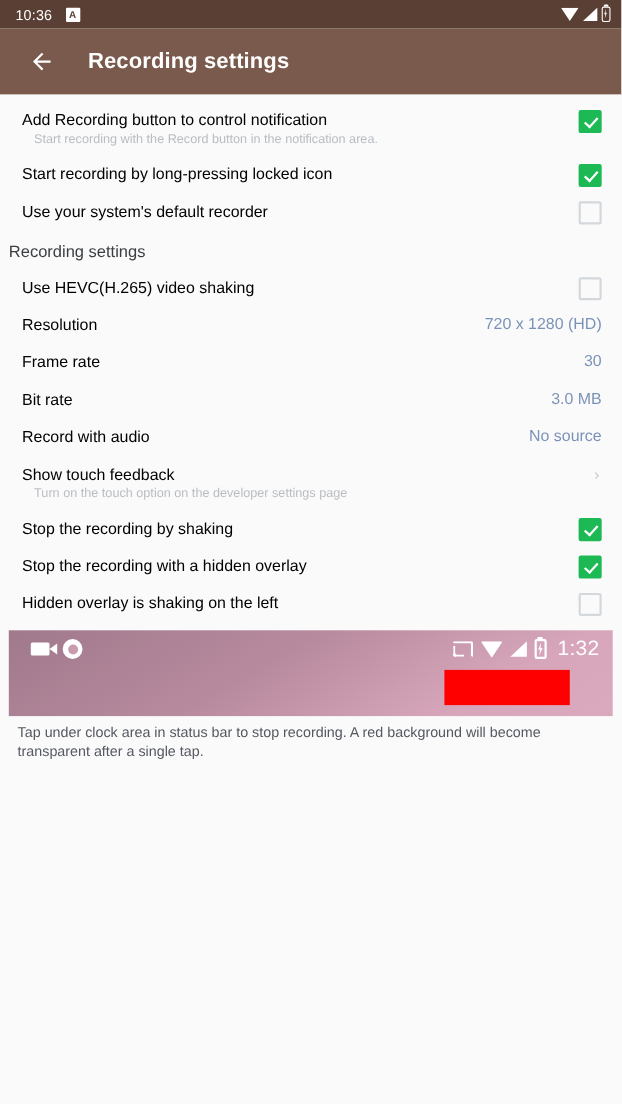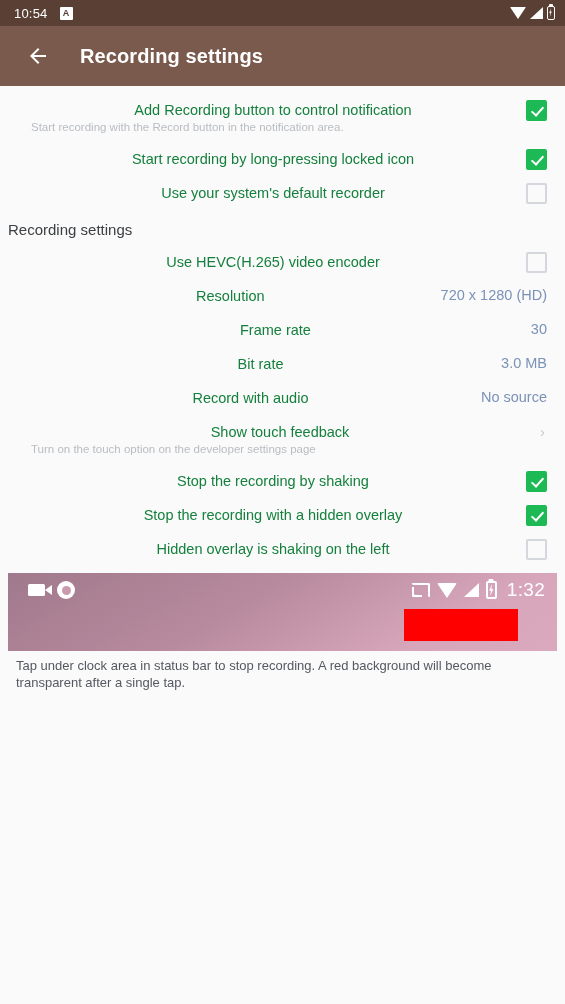--- a/index.html
+++ b/index.html
@@ -90,23 +90,22 @@
 
   .row {
     display: flex;
     align-items: flex-start;
     padding: 0 18px 0 20px;
     min-height: 34px;
   }
   .row-main { flex: 1; padding-top: 9px; padding-bottom: 6px; }
   .row-title {
     font-size: 14.5px;
-    color: #15803d;
+    color: #000000;
     line-height: 18px;
-    text-align: center;
   }
   .row-sub {
     font-size: 11.5px;
     color: #b9bdc2;
     line-height: 15px;
     margin-top: 1px;
     padding-left: 11px;
   }
   .row-value {
     font-size: 14.5px;
@@ -269,21 +268,21 @@
     font-size: 13px;
     color: #545860;
     line-height: 17px;
     padding: 6px 20px 0 8px;
   }
 </style>
 </head>
 <body>
 
 <div class="statusbar">
-  <span class="sb-clock">10:54</span>
+  <span class="sb-clock">10:36</span>
   <span class="sb-a-icon">A</span>
   <span class="sb-spacer"></span>
   <span class="sb-icons">
     <span class="ic-wifi"></span>
     <span class="ic-signal"></span>
     <span class="ic-battery"></span>
   </span>
 </div>
 
 <div class="appbar">
@@ -316,21 +315,21 @@
     <div class="row-main">
       <div class="row-title">Use your system's default recorder</div>
     </div>
     <div class="cb off"></div>
   </div>
 
   <div class="section-header">Recording settings</div>
 
   <div class="row">
     <div class="row-main">
-      <div class="row-title">Use HEVC(H.265) video encoder</div>
+      <div class="row-title">Use HEVC(H.265) video shaking</div>
     </div>
     <div class="cb off"></div>
   </div>
 
   <div class="row">
     <div class="row-main">
       <div class="row-title">Resolution</div>
     </div>
     <div class="row-value">720 x 1280 (HD)</div>
   </div>

